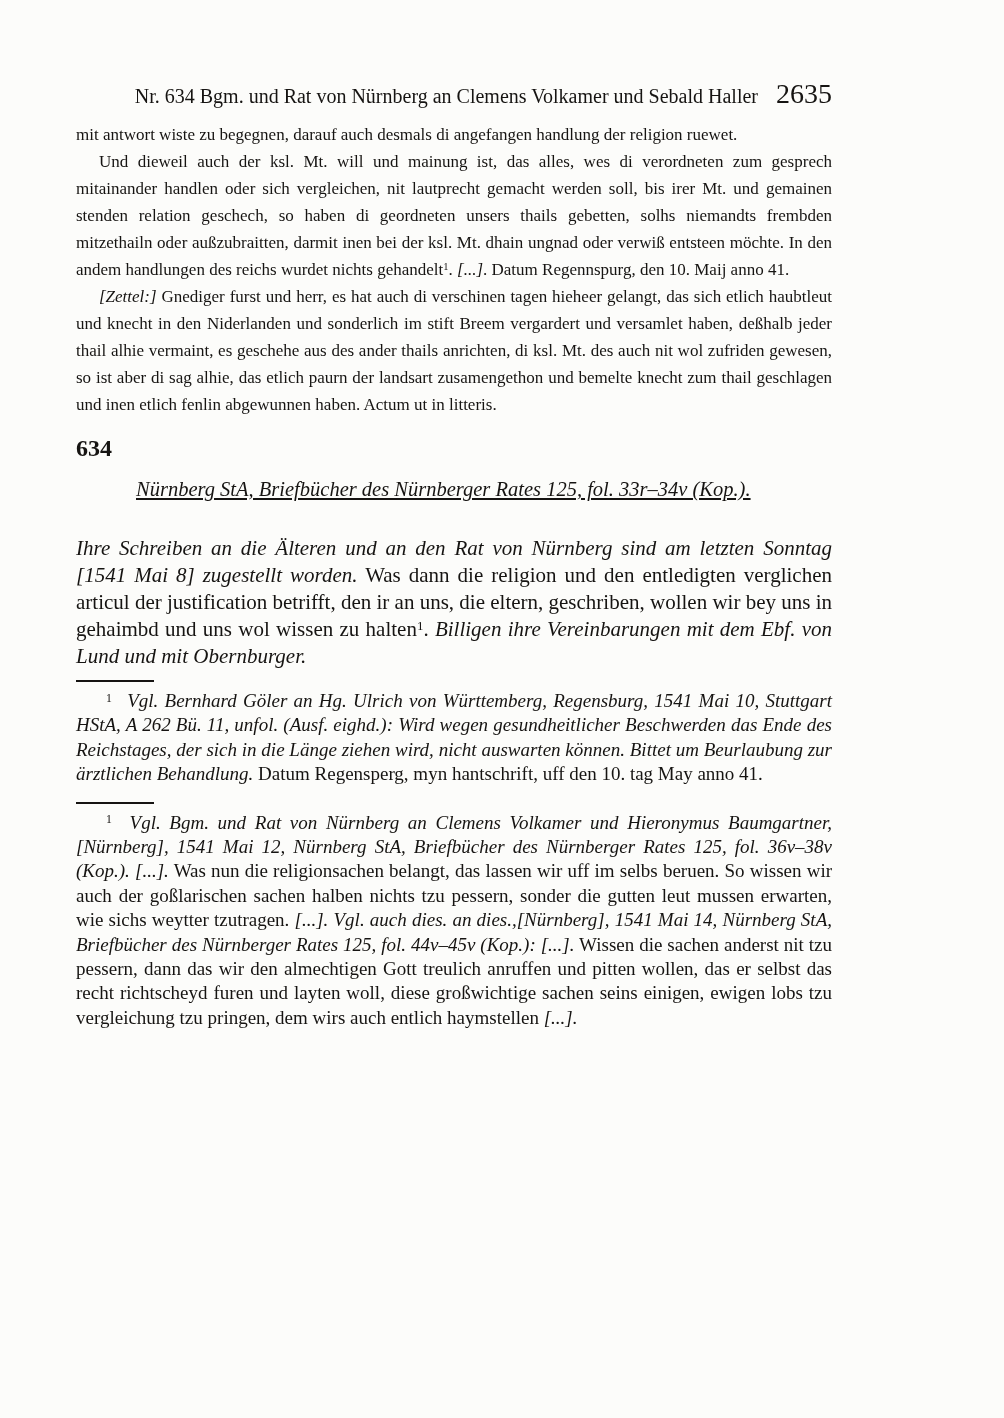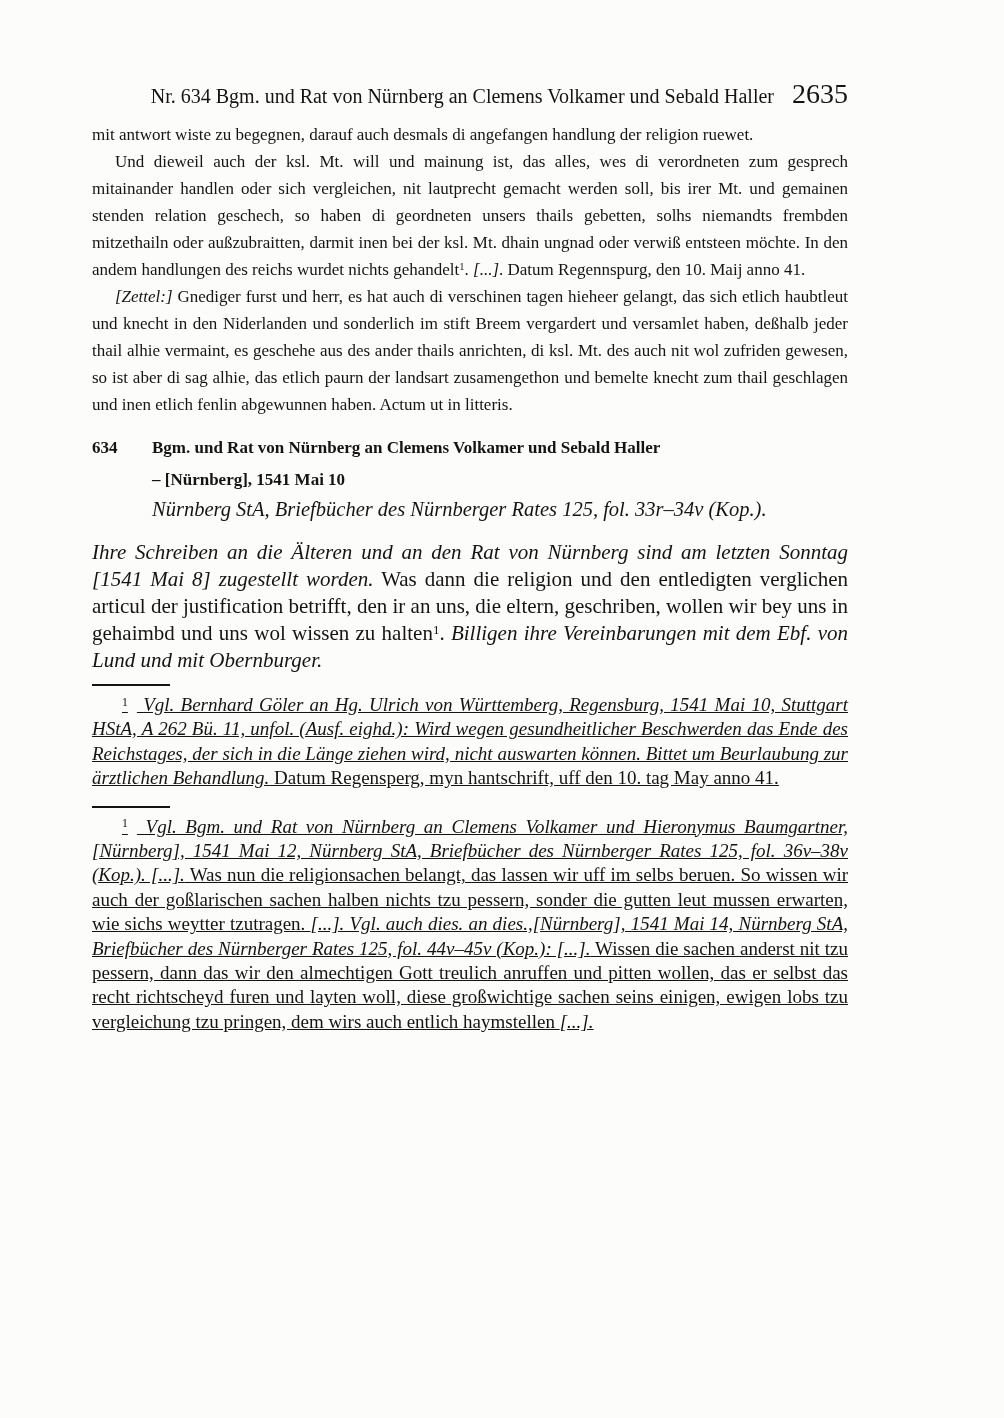--- a/index.html
+++ b/index.html
@@ -7,21 +7,21 @@
     position: relative;
     width: 1004px;
     height: 1418px;
     background: #fcfcfa;
     color: #161412;
     font-family: "Liberation Serif", "DejaVu Serif", serif;
     overflow: hidden;
   }
   .column {
     position: absolute;
-    left: 92px;
+    left: 76px;
     top: 80px;
     width: 756px;
   }
   p { margin: 0; text-align: justify; }
   .it { font-style: italic; }
 
   
   .running-head {
     display: flex;
     justify-content: flex-end;
@@ -43,48 +43,49 @@
     vertical-align: baseline;
     position: relative;
     top: -0.45em;
   }
 
   
   .entry-head {
     display: flex;
     margin-top: 14px;
     font-weight: bold;
-    font-size: 17px;
+    font-size: 24px;
     line-height: 32px;
   }
   .entry-num { width: 60px; flex: 0 0 60px; }
   .entry-title span { display: block; }
 
   .source {
-    margin-top: 0;
+    margin-top: 12px;
     margin-left: 60px;
     font-size: 20.5px;
     font-style: italic;
     text-align: left;
     line-height: 27px;
+    text-decoration: underline;
   }
 
-  .summary-block { margin-top: 16px; font-size: 21px; line-height: 27px; }
+  .summary-block { margin-top: 32px; font-size: 21px; line-height: 27px; }
 
   
   .fn-sep {
     width: 78px;
     height: 0;
     border-top: 2px solid #161412;
     margin-top: 10px;
     margin-bottom: 7px;
   }
   .fn-sep.second { margin-top: 15px; }
   .fn { font-size: 19px; line-height: 24.4px; }
-  .fn p { text-indent: 30px; text-decoration: underline; }
+  .fn p { text-indent: 30px; }
   .fn sup.fn-mark { margin-right: 9px; }
 </style>
 </head>
 <body>
 
 <div class="page">
   <div class="column">
 
     <div class="running-head">
       <span class="rh-text">Nr. 634 Bgm. und Rat von Nürnberg an Clemens Volkamer und Sebald Haller</span>
@@ -92,24 +93,20 @@
     </div>
 
     <div class="body-text">
       <p><span>mit antwort wiste zu begegnen, darauf auch desmals di angefangen handlung der religion ruewet.</span></p>
       <p class="indent"><span>Und dieweil auch der ksl. Mt. will und mainung ist, das alles, wes di verordneten zum gesprech mitainander handlen oder sich vergleichen, nit lautprecht gemacht werden soll, bis irer Mt. und gemainen stenden relation geschech, so haben di geordneten unsers thails gebetten, solhs niemandts frembden mitzethailn oder außzubraitten, darmit inen bei der ksl. Mt. dhain ungnad oder verwiß entsteen möchte. In den andem handlungen des reichs wurdet nichts gehandelt</span><sup class="fn-mark">1</sup><span>. </span><span class="it">[...]</span><span>. Datum Regennspurg, den 10. Maij anno 41.</span></p>
       <p class="indent"><span class="it">[Zettel:]</span><span> Gnediger furst und herr, es hat auch di verschinen tagen hieheer gelangt, das sich etlich haubtleut und knecht in den Niderlanden und sonderlich im stift Breem vergardert und versamlet haben, deßhalb jeder thail alhie vermaint, es geschehe aus des ander thails anrichten, di ksl. Mt. des auch nit wol zufriden gewesen, so ist aber di sag alhie, das etlich paurn der landsart zusamengethon und bemelte knecht zum thail geschlagen und inen etlich fenlin abgewunnen haben. Actum ut in litteris.</span></p>
     </div>
 
     <div class="entry-head">
       <div class="entry-num">634</div>
-      <div class="entry-title">
-        <span>Bgm. und Rat von Nürnberg an Clemens Volkamer und Sebald Haller</span>
-        <span>– [Nürnberg], 1541 Mai 10</span>
-      </div>
     </div>
 
     <p class="source">Nürnberg StA, Briefbücher des Nürnberger Rates 125, fol. 33r–34v (Kop.).</p>
 
     <div class="summary-block">
       <p><span class="it">Ihre Schreiben an die Älteren und an den Rat von Nürnberg sind am letzten Sonntag [1541 Mai 8] zugestellt worden.</span><span> Was dann die religion und den entledigten verglichen articul der justification betrifft, den ir an uns, die eltern, geschriben, wollen wir bey uns in gehaimbd und uns wol wissen zu halten</span><sup class="fn-mark">1</sup><span>. </span><span class="it">Billigen ihre Vereinbarungen mit dem Ebf. von Lund und mit Obernburger.</span></p>
     </div>
 
     <div class="fn-sep"></div>
     <div class="fn">

